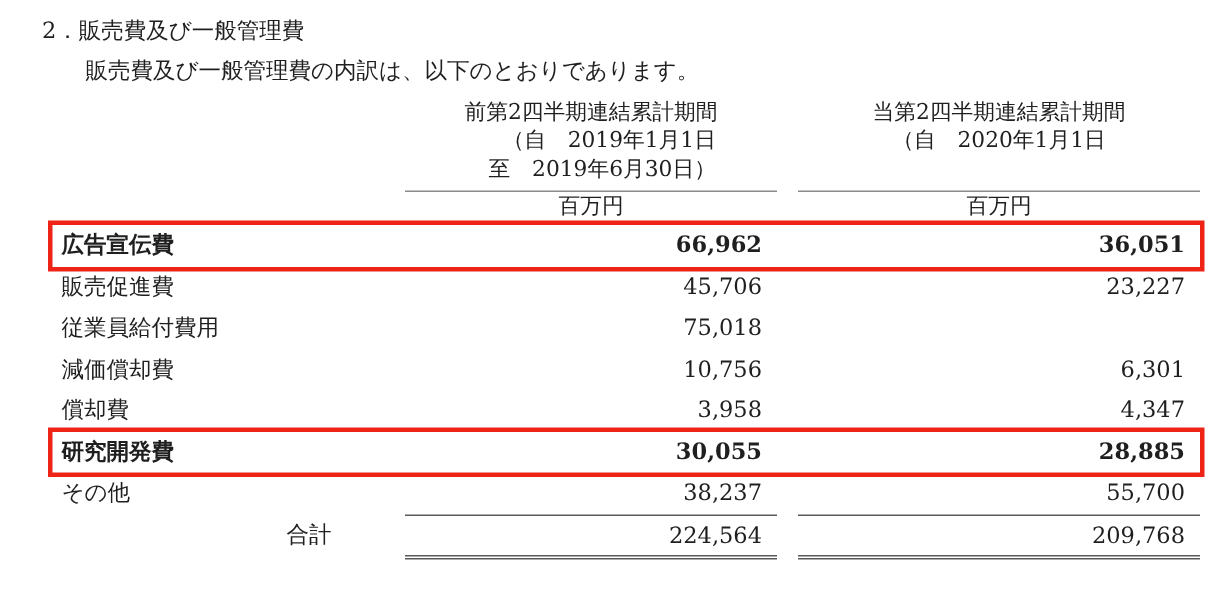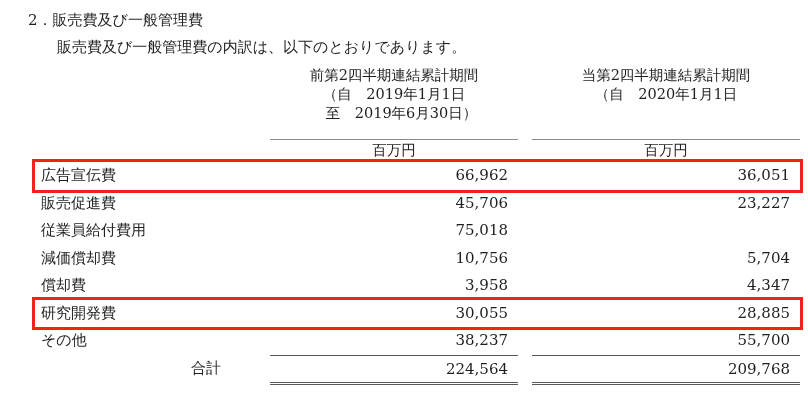--- a/index.html
+++ b/index.html
@@ -13,31 +13,31 @@
     width:804px;height:402px;background:#ffffff;position:relative;overflow:hidden;
     font-family:"DejaVu Serif","Liberation Serif",serif;color:var(--text);
   }
   .title{padding-top:10px;margin-left:28px;font-size:15px;line-height:20px;}
   .subtitle{margin-left:57px;margin-top:7px;font-size:15px;line-height:20px;}
   .tbl{margin:9px 0 0 35px;width:765px;}
   .hdr-row,.unit-row,.row{display:flex;}
   .c-label{width:220px;padding-left:6px;box-sizing:border-box;}
   .col1{width:248px;margin-left:15px;box-sizing:border-box;}
   .col2{width:268px;margin-left:14px;box-sizing:border-box;}
-  .hcell{text-align:center;font-size:14.5px;line-height:19px;padding-bottom:16px;
+  .hcell{text-align:center;font-size:14.5px;line-height:19px;padding-bottom:4px;
          border-bottom:1px solid var(--rule);}
-  .dates{display:inline-block;text-align:center;}
+  .dates{display:inline-block;text-align:right;}
   .dates div{white-space:pre;}
   .to-line{padding-left:15px;}
   .ucell{text-align:center;font-size:14.5px;height:22px;line-height:21px;
          border-bottom:1px solid var(--rule);}
   .row{height:27.5px;}
   .row > div{line-height:27.5px;font-size:15px;}
   .c-val{text-align:right;padding-right:10px;}
-  .hl{outline:3px solid var(--hl);}
+  .hl{outline:3px solid var(--hl);font-weight:bold;}
   .trow{height:30px;}
   .trow > div{line-height:26px;}
   .trow .c-val{border-top:1px solid var(--rule-dark);border-bottom:3px double var(--rule-dark);}
   .total-label{padding-left:156px;}
 </style>
 </head>
 <body>
 
 <div class="page">
 
@@ -82,21 +82,21 @@
     </div>
 
     <div class="row">
       <div class="c-label">従業員給付費用</div>
       <div class="col1 c-val">75,018</div>
     </div>
 
     <div class="row">
       <div class="c-label">減価償却費</div>
       <div class="col1 c-val">10,756</div>
-      <div class="col2 c-val">5,704</div>
+      <div class="col2 c-val">6,301</div>
     </div>
 
     <div class="row">
       <div class="c-label">償却費</div>
       <div class="col1 c-val">3,958</div>
       <div class="col2 c-val">4,347</div>
     </div>
 
     <div class="row hl">
       <div class="c-label">研究開発費</div>

